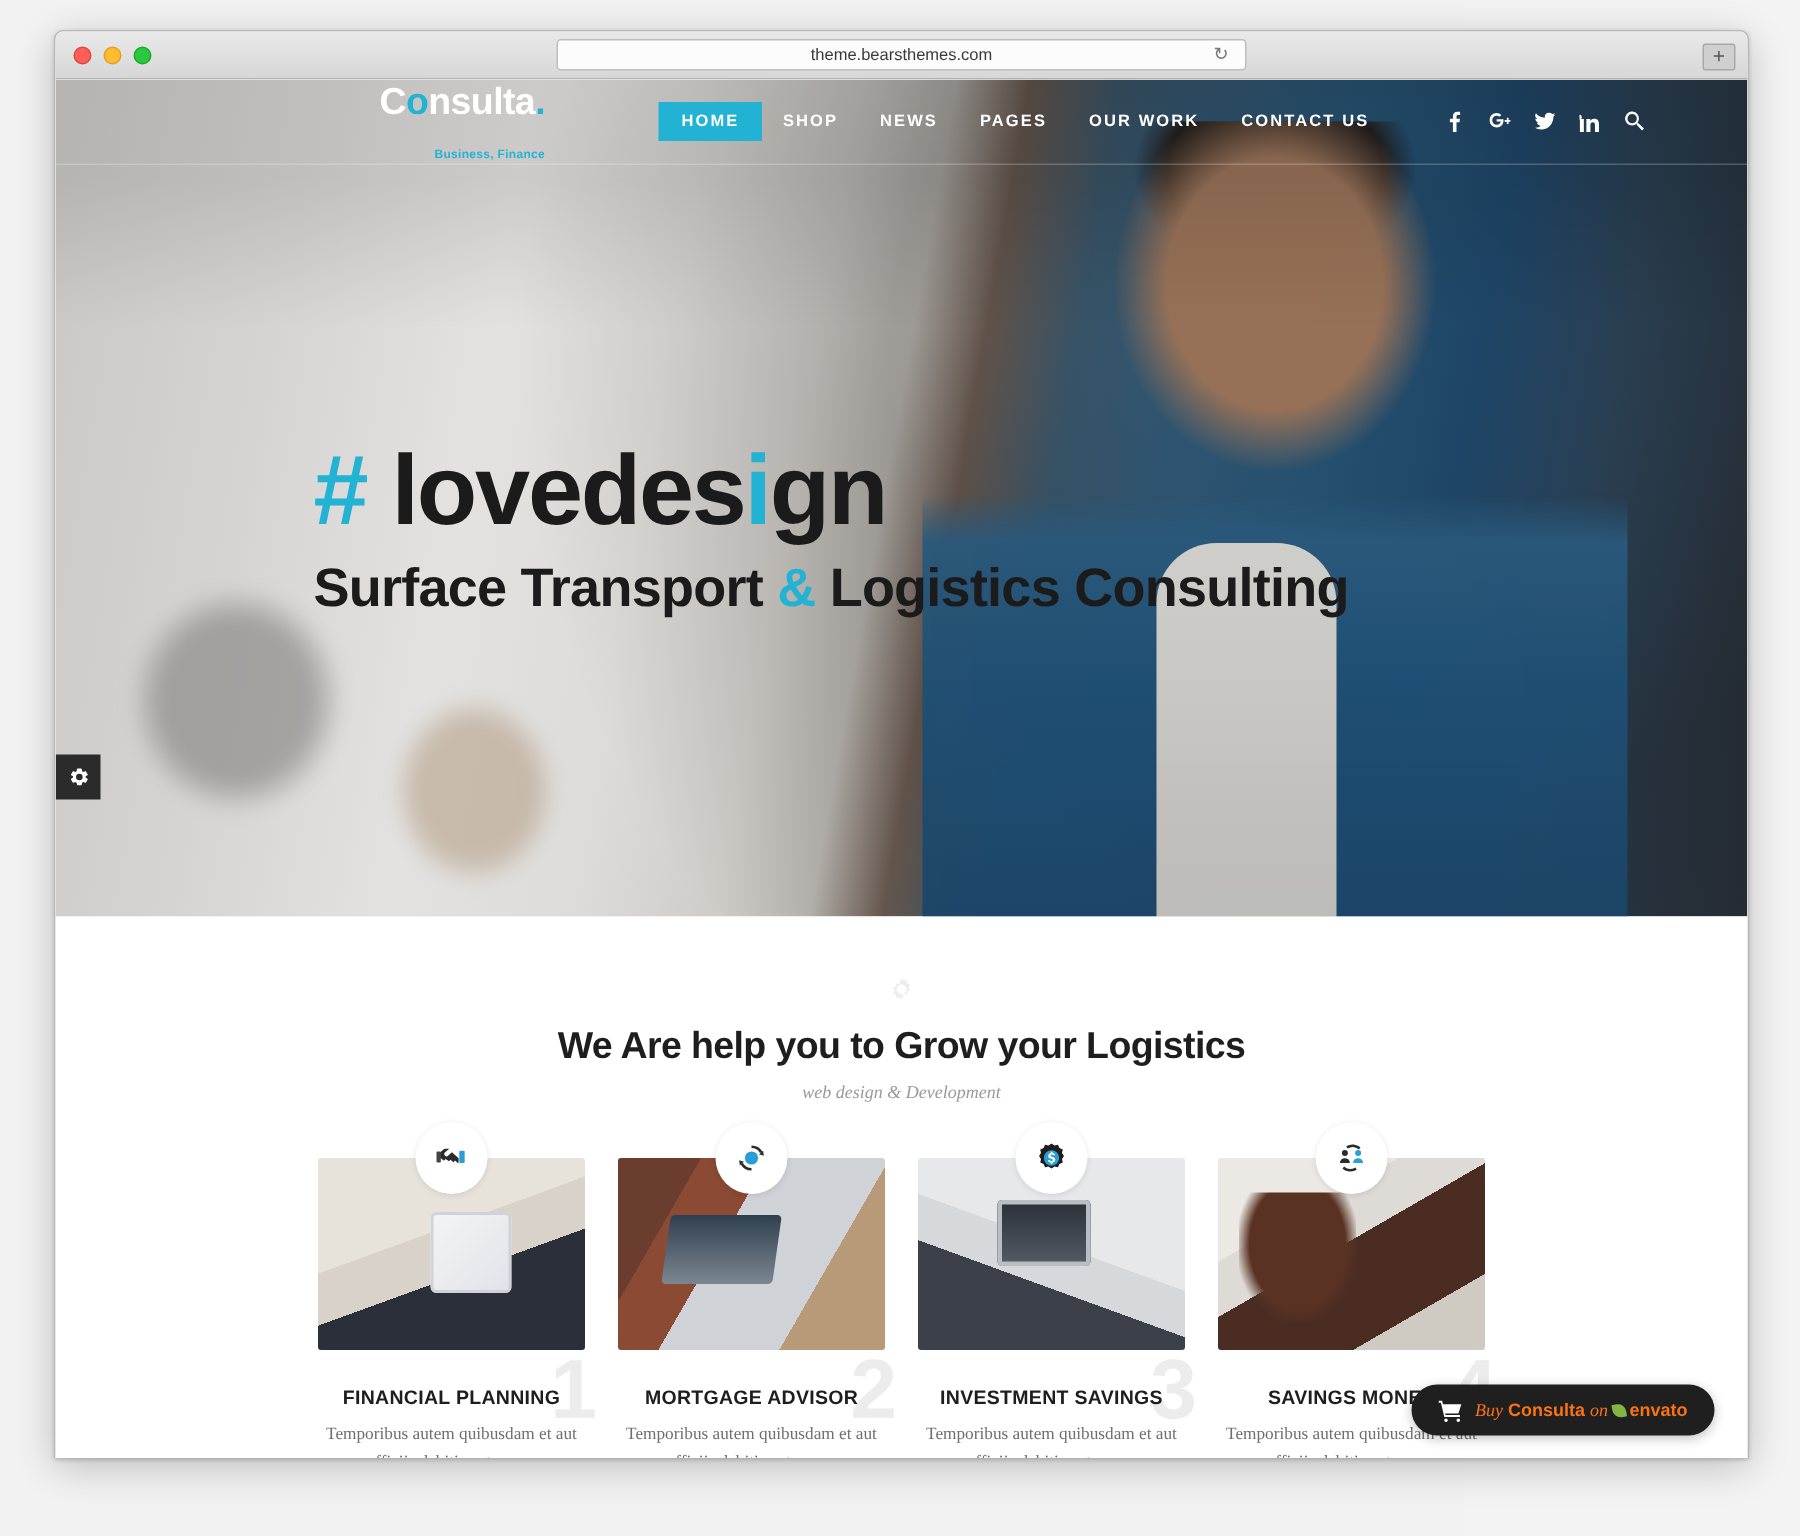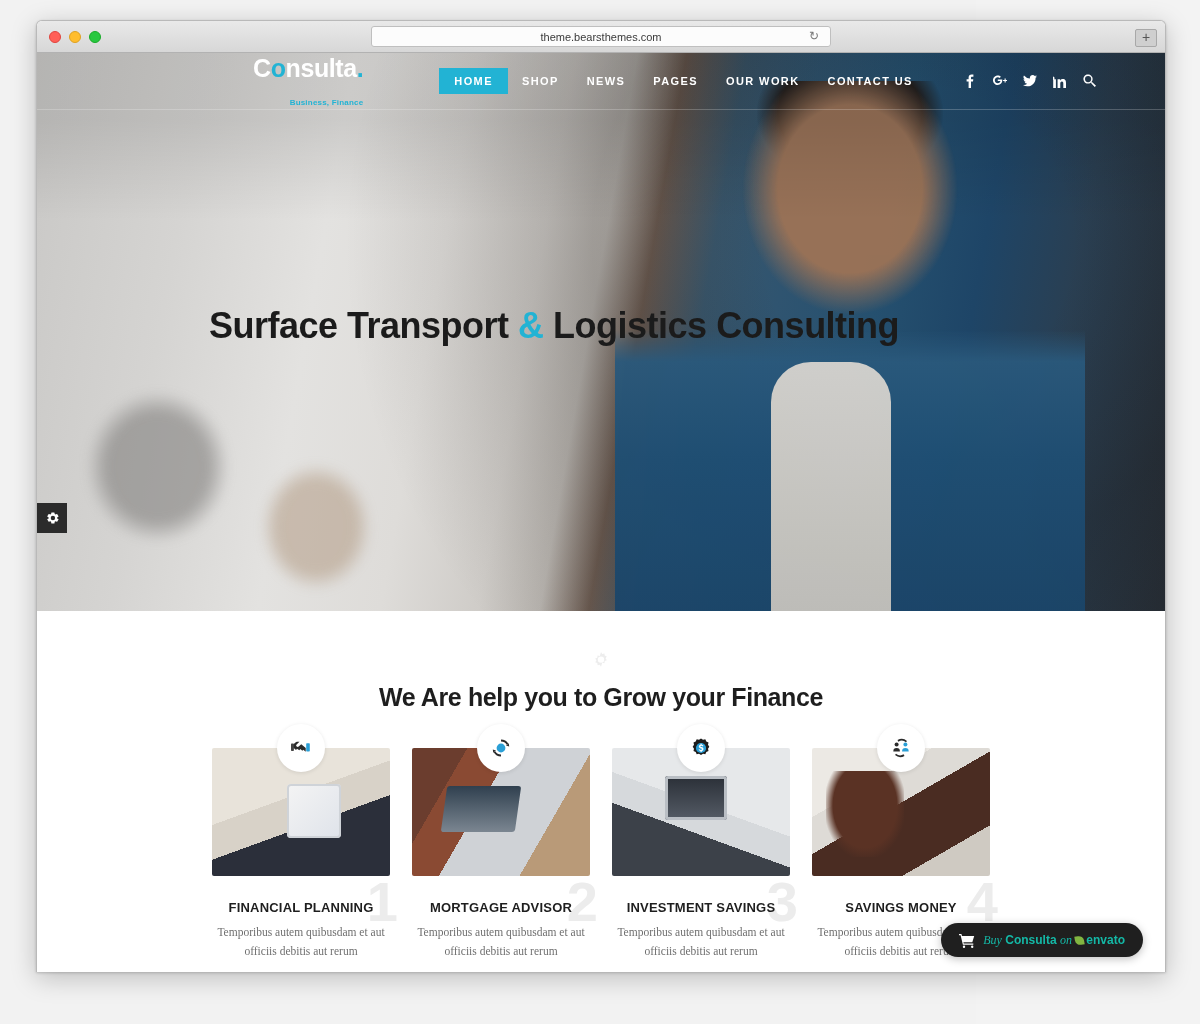--- a/index.html
+++ b/index.html
@@ -325,21 +325,21 @@
     background: #1f1f1f;
     border-radius: 17px;
     display: flex; align-items: center;
     padding: 0 18px;
     gap: 8px;
     z-index: 40;
     box-shadow: 0 2px 8px rgba(0,0,0,0.25);
     cursor: pointer;
   }
   .buy-btn svg { fill:#fff; display:block; }
-  .buy-text { font-size: 12px; color:#14b8a6; white-space: nowrap; }
+  .buy-text { font-size: 12px; color:#f97316; white-space: nowrap; }
   .buy-text .it { font-family:"Liberation Serif", serif; font-style: italic; }
   .buy-text .bold { font-weight: 700; }
   .envato-leaf {
     display:inline-block; width:9px; height:9px;
     background:#82b541;
     border-radius: 0 60% 0 60%;
     transform: rotate(-10deg);
     margin-right: 2px;
     vertical-align: -1px;
   }
@@ -410,37 +410,39 @@
             </span>
             <span class="sicon">
               <svg width="14" height="14" viewBox="0 0 14 14">
                   <path d="M9.3 8.2h-.6l-.2-.2a4.6 4.6 0 10-.5.5l.2.2v.6L11.7 13l1.3-1.3L9.3 8.2zm-4.2 0a3.1 3.1 0 113.1-3.1 3.1 3.1 0 01-3.1 3.1z"></path>
                 </svg>
             </span>
           </div>
         </div>
 
         <div class="hero-copy">
+          <div class="headline"><span class="accent">#</span> <span>lovedes</span><span class="accent">i</span><span>gn</span></div>
           <div class="subheadline"><span>Surface Transport </span><span class="accent">&amp;</span><span> Logistics Consulting</span></div>
         </div>
 
         <div class="settings-tab">
           <svg width="16" height="16" viewBox="0 0 16 16">
               <path d="M14.3 9.1l-1.2-.7a5.4 5.4 0 000-.9l1.2-.7a.4.4 0 00.2-.5l-1.2-2a.4.4 0 00-.5-.2l-1.3.5a5.1 5.1 0 00-.8-.5l-.2-1.4a.4.4 0 00-.4-.3H7.7a.4.4 0 00-.4.3l-.2 1.4a5.1 5.1 0 00-.8.5l-1.3-.5a.4.4 0 00-.5.2l-1.2 2a.4.4 0 00.2.5l1.2.7a5.4 5.4 0 000 .9l-1.2.7a.4.4 0 00-.2.5l1.2 2a.4.4 0 00.5.2l1.3-.5a5.1 5.1 0 00.8.5l.2 1.4a.4.4 0 00.4.3h2.4a.4.4 0 00.4-.3l.2-1.4a5.1 5.1 0 00.8-.5l1.3.5a.4.4 0 00.5-.2l1.2-2a.4.4 0 00-.2-.5zM8.9 10.2a2.2 2.2 0 112.2-2.2 2.2 2.2 0 01-2.2 2.2z"></path>
             </svg>
         </div>
       </div>
 
       <div class="services">
         <div class="sec-deco">
           <svg width="20" height="20" viewBox="0 0 20 20">
               <path d="M10 1l1.2 1.9 2.2-.5.3 2.2 2.1.8-1.2 1.9 1.2 1.9-2.1.8-.3 2.2-2.2-.5L10 15.7 8.8 13.8l-2.2.5-.3-2.2-2.1-.8 1.2-1.9L4.2 7.5l2.1-.8.3-2.2 2.2.5L10 1zm0 4.4a3.2 3.2 0 103.2 3.2A3.2 3.2 0 0010 5.4z"></path>
             </svg>
         </div>
-        <div class="sec-title">We Are help you to Grow your Finance</div>
+        <div class="sec-title">We Are help you to Grow your Logistics</div>
+        <div class="sec-sub">web design &amp; Development</div>
 
         <div class="cards">
 
           <div class="card">
             <div class="card-badge">
               <svg width="24" height="24" viewBox="0 0 24 24">
                   <path d="M3 9.5l3.8-3.3a1.6 1.6 0 011.1-.4h2.6l-2.9 2.6a1.4 1.4 0 00.07 2.1 1.5 1.5 0 002 0l2.6-2.3 4.5 3.9-.1 3.6-2.4-2-.9 1.1-2.1-1.7-.9 1.1L8 12.7 7 13.9 3 10.6z" fill="#2b2b2b"></path>
                   <rect x="17.2" y="7.2" width="3.6" height="8.2" rx="0.7" fill="#2a9fd6"></rect>
                   <rect x="2" y="7.6" width="2.9" height="7.4" rx="0.7" fill="#444"></rect>
                 </svg>

